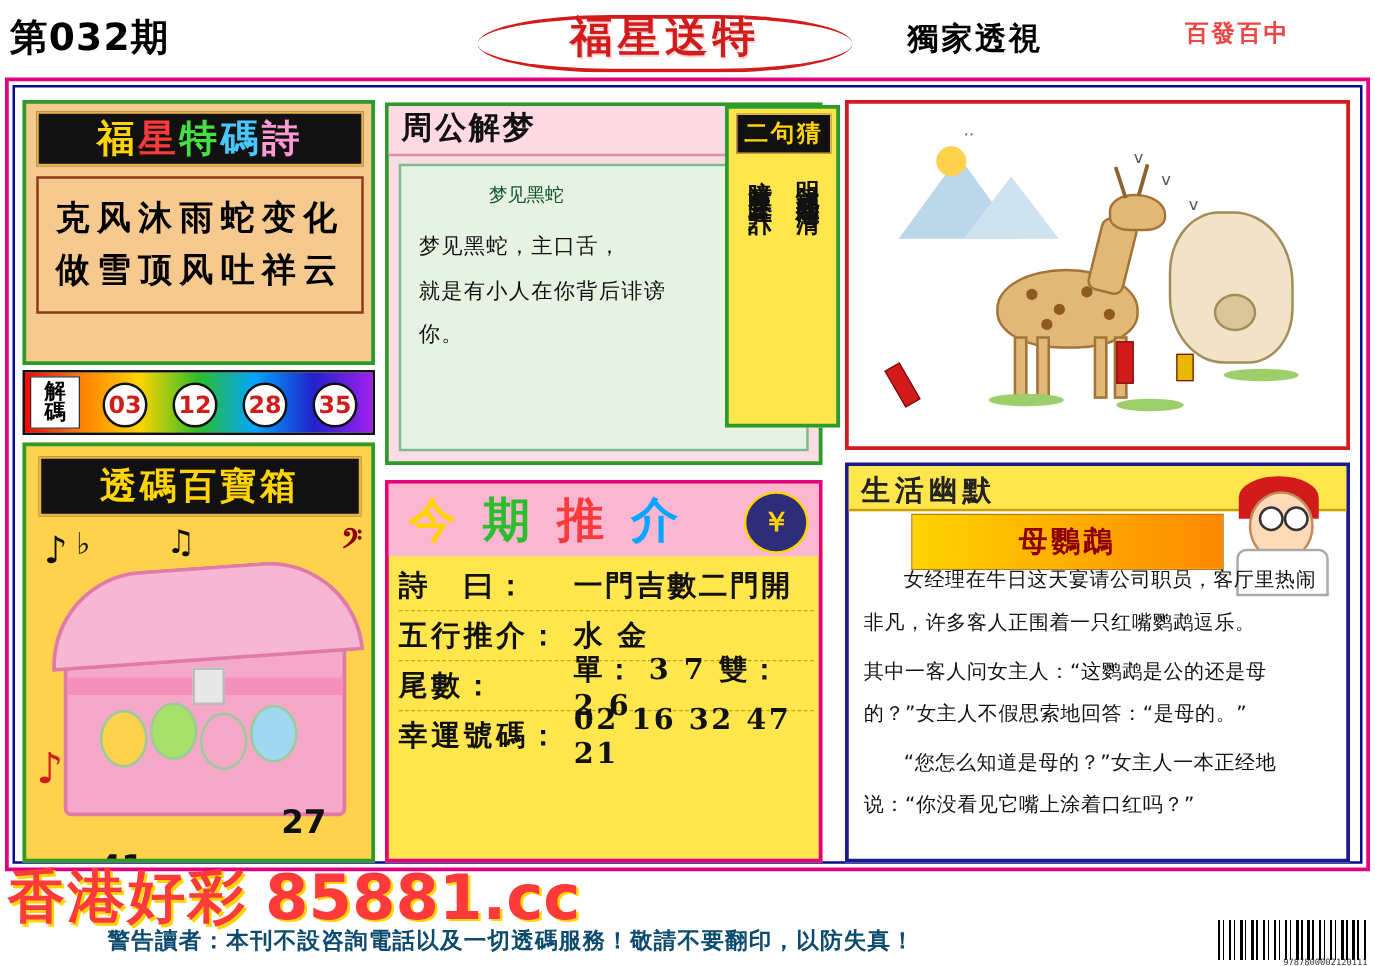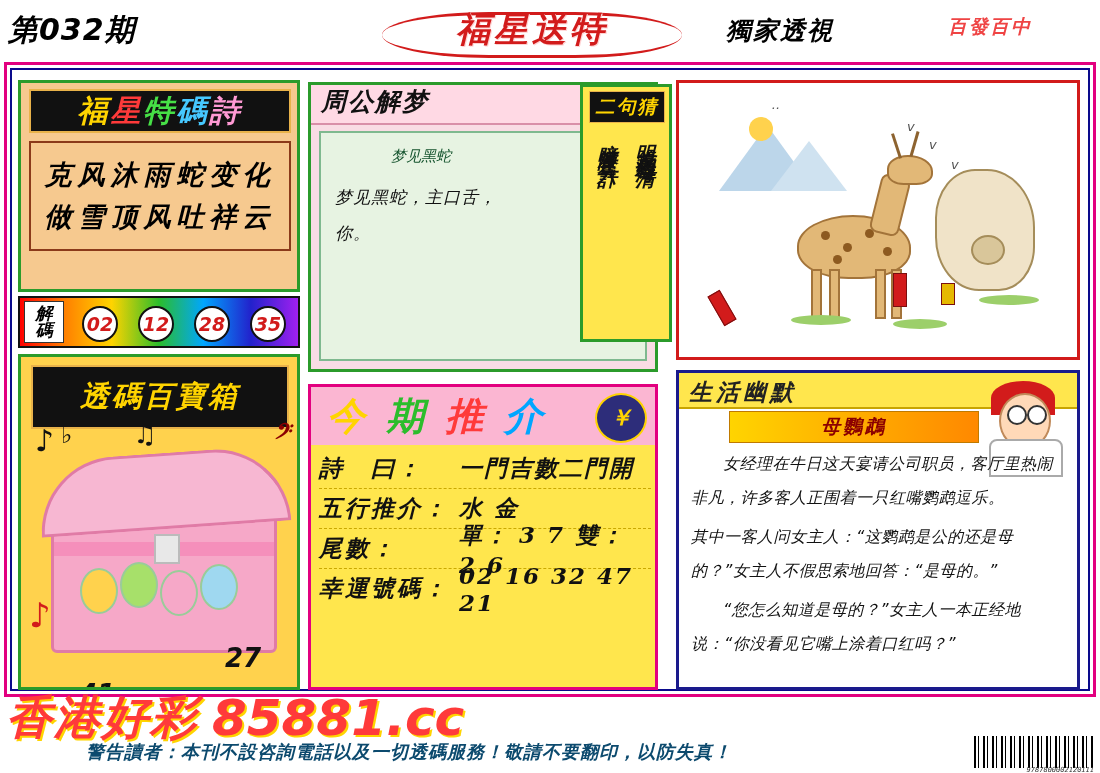--- a/index.html
+++ b/index.html
@@ -6,21 +6,20 @@
   body{
     width:1100px;height:773px;
     font-family:"DejaVu Sans","Liberation Sans",sans-serif;
     background:#ffffff;
     overflow:hidden;
     position:relative;
   }
   .page{
     position:absolute;left:0;top:0;width:1100px;height:773px;
     background:#ffffff;
-    font-style:italic;
   }
   
   .top-bar{
     position:absolute;left:0;top:0;width:1100px;height:62px;background:#ffffff;
   }
   .issue{
     position:absolute;left:8px;top:10px;
     font-size:30px;font-weight:bold;color:#000;
     font-family:"DejaVu Sans",sans-serif;
     letter-spacing:1px;
@@ -117,21 +116,21 @@
     font-size:19px;font-weight:bold;color:#d21b1b;
     font-family:"DejaVu Sans",sans-serif;
   }
   .treasure-box{
     position:absolute;left:10px;top:284px;width:282px;height:336px;
     background:#ffd24d;
     border:3px solid #2b9b2b;box-sizing:border-box;
     overflow:hidden;
   }
   .treasure-title{
-    position:absolute;left:10px;top:8px;width:258px;height:64px;
+    position:absolute;left:10px;top:8px;width:258px;height:48px;
     background:#111;border:2px solid #e8b24a;box-sizing:border-box;
     display:flex;align-items:center;justify-content:center;
     font-size:29px;font-weight:bold;color:#ffd400;letter-spacing:3px;
   }
   .chest{
     position:absolute;left:30px;top:150px;width:220px;height:140px;
     background:#f6a8c8;border:3px solid #e07ba6;border-radius:6px;
   }
   .chest-lid{
     position:absolute;left:18px;top:96px;width:244px;height:70px;
@@ -307,25 +306,25 @@
     background:#ffffff;border:3px solid #1a1a8c;box-sizing:border-box;
   }
   .humor-head{
     position:absolute;left:0;top:0;width:398px;height:34px;
     background:#ffe64d;border-bottom:2px solid #c8a400;
   }
   .humor-head-title{
     position:absolute;left:10px;top:4px;font-size:23px;font-weight:bold;color:#222;letter-spacing:4px;text-align:center;
   }
   .humor-sub{
-    position:absolute;left:50px;top:38px;width:250px;height:32px;
+    position:absolute;left:50px;top:38px;width:250px;height:45px;
     background:linear-gradient(90deg,#ffd400,#ff8800);
     border:1px solid #c07a00;box-sizing:border-box;
     display:flex;align-items:center;justify-content:center;
-    font-size:19px;font-weight:bold;color:#8b0000;letter-spacing:3px;
+    font-size:23px;font-weight:bold;color:#8b0000;letter-spacing:3px;
   }
   .parrot-man{
     position:absolute;right:4px;top:2px;width:96px;height:96px;
   }
   .pm-face{
     position:absolute;left:22px;top:18px;width:48px;height:52px;border-radius:50%;
     background:#ffd9b8;border:2px solid #c08a5a;
   }
   .pm-hair{
     position:absolute;left:14px;top:6px;width:64px;height:34px;border-radius:50% 50% 0 0;
@@ -403,21 +402,21 @@
         <div class="poem-line">做雪顶风吐祥云</div>
       </div>
     </div>
 
     <div class="code-row">
       <div class="code-label">
         <div>解</div>
         <div>碼</div>
       </div>
       <div class="balls">
-        <div class="ball">02</div>
+        <div class="ball">03</div>
         <div class="ball">12</div>
         <div class="ball">28</div>
         <div class="ball">35</div>
       </div>
     </div>
 
     <div class="treasure-box">
       <div class="treasure-title">透碼百寶箱</div>
 
       <span class="t-note" style="left:14px;top:66px;">♪</span>
@@ -455,20 +454,21 @@
   <div class="mid-col">
 
     <div class="dream-box">
       <div class="dream-head">
         <div class="dream-head-title">周公解梦</div>
         <div class="dream-stamp">周公</div>
       </div>
       <div class="dream-body">
         <div class="dream-sub">梦见黑蛇</div>
         <div class="dream-text">梦见黑蛇，主口舌，</div>
+        <div class="dream-text">就是有小人在你背后诽谤</div>
         <div class="dream-text">你。</div>
       </div>
     </div>
 
     <div class="tuijie-box">
       <div class="tuijie-head">
         <div class="tuijie-title">
           <span>今</span>
           <span>期</span>
           <span>推</span>

